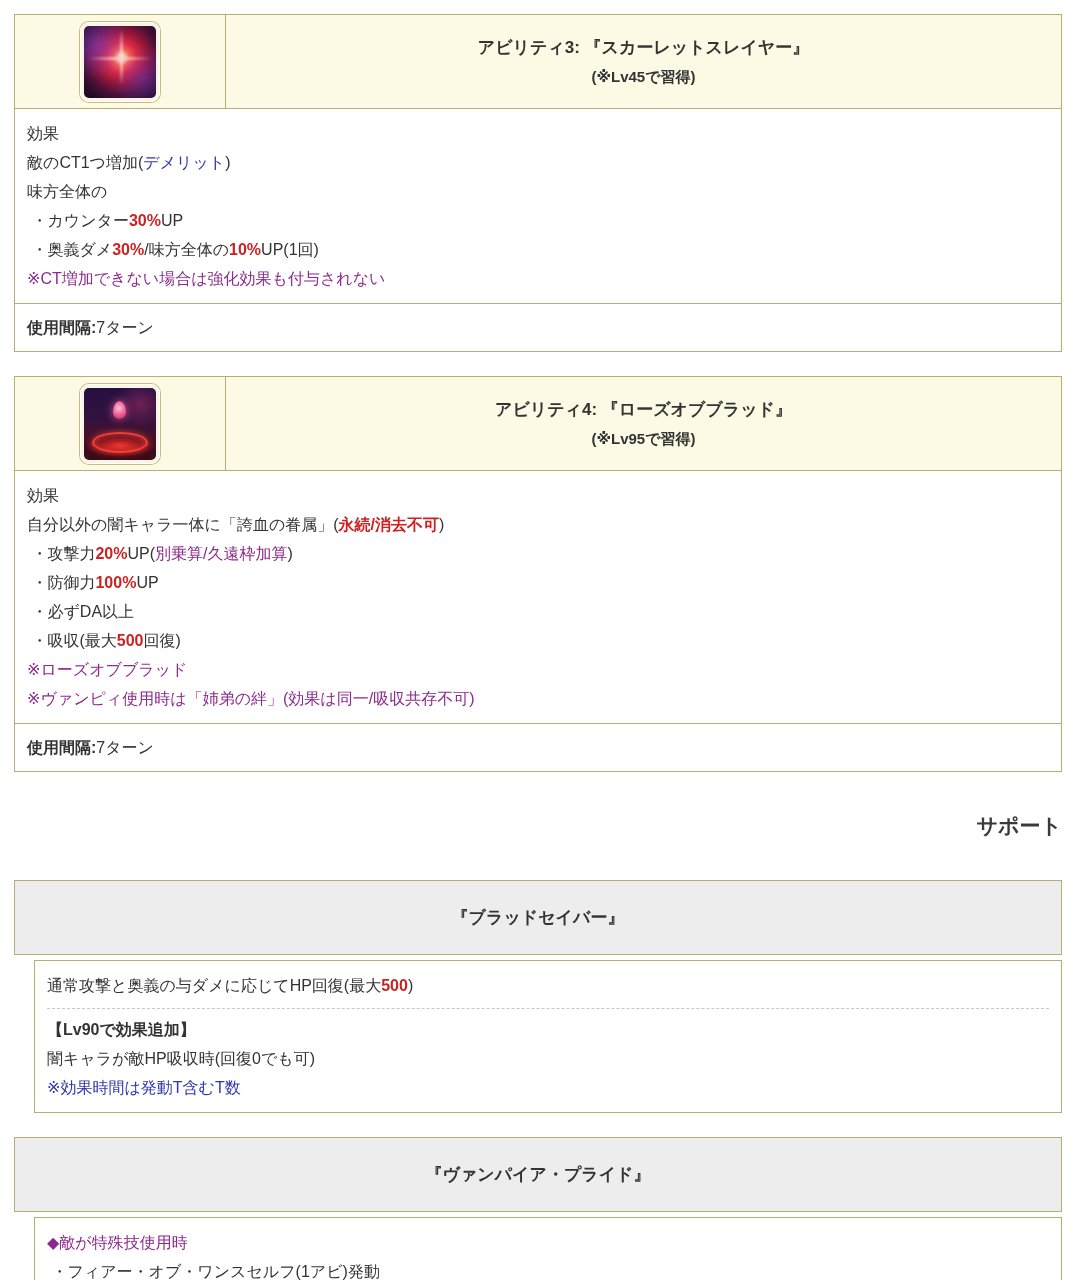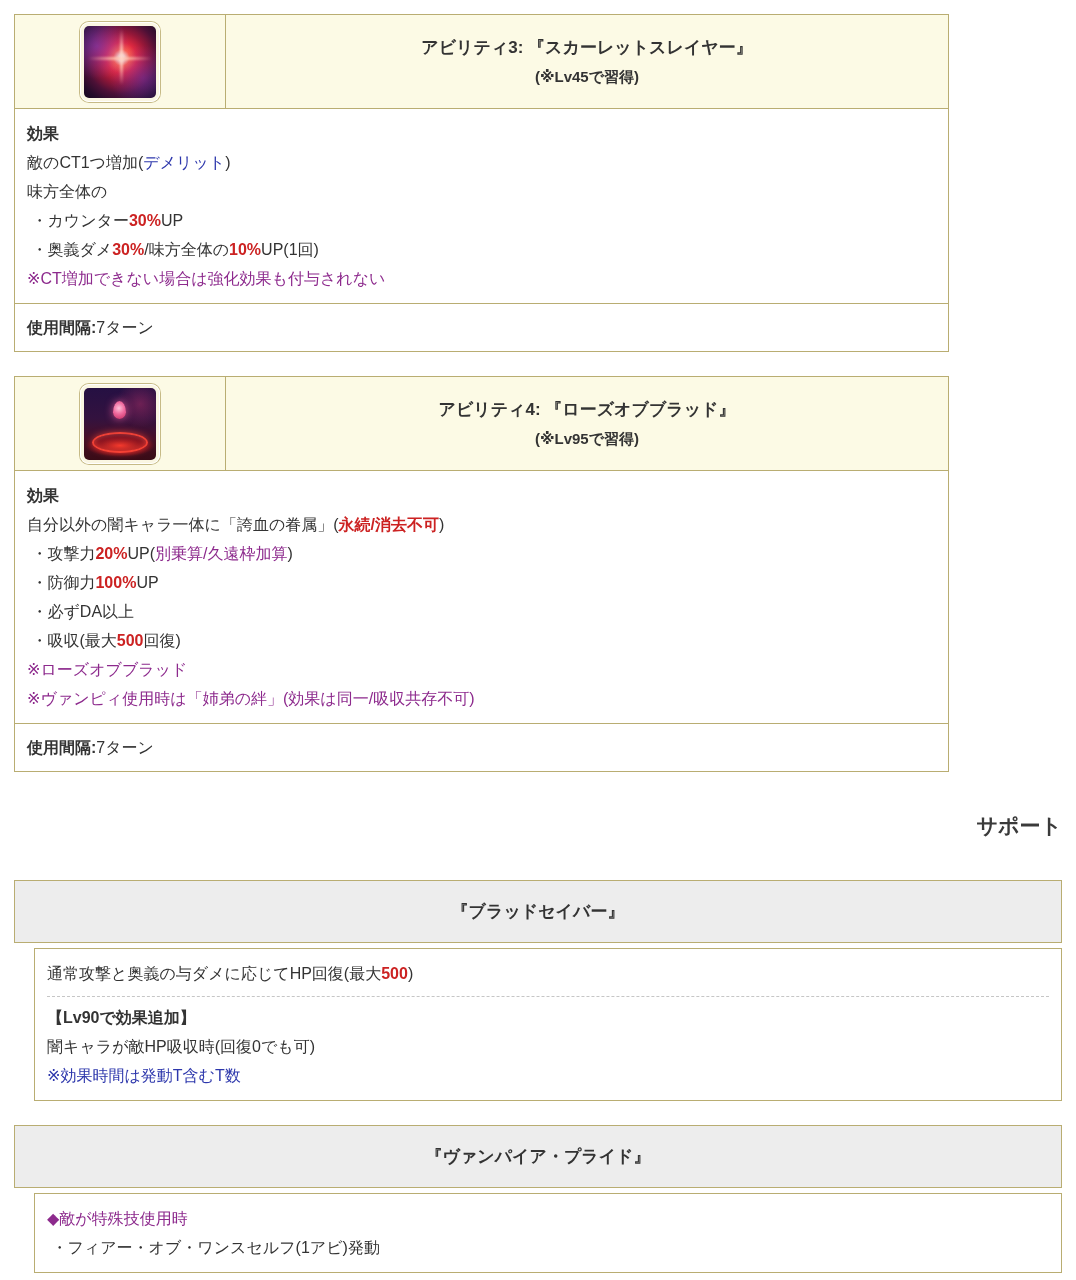--- a/index.html
+++ b/index.html
@@ -8,21 +8,21 @@
   }
   *{box-sizing:border-box;}
   html,body{margin:0;padding:0;background:#ffffff;}
   body{
     width:1076px;height:1280px;overflow:hidden;
     font-family:"Liberation Sans","DejaVu Sans",sans-serif;
     color:var(--text);font-size:16px;
   }
   .page{padding:14px;}
   
-  .ab-table{width:935px;margin:0 0 24px 0;}
+  .ab-table{width:1048px;margin:0 0 24px 0;}
   .ab-header{
     display:flex;border:1px solid var(--border);background:var(--cream);
     min-height:95px;
   }
   .icon-cell{
     width:211px;border-right:1px solid var(--border);
     display:flex;align-items:center;justify-content:center;flex:none;
   }
   .title-cell{
     flex:1;display:flex;flex-direction:column;align-items:center;
@@ -32,21 +32,21 @@
   .ab-subtitle{font-weight:bold;font-size:15px;}
   .ab-effect{
     border:1px solid var(--border);margin-top:-1px;background:#fff;
     padding:10px 12px;
   }
   .ab-interval{
     border:1px solid var(--border);margin-top:-1px;background:#fff;
     padding:10px 12px;line-height:27px;
   }
   .tline{line-height:29px;white-space:pre-wrap;}
-  .effect-label{font-weight:bold;line-height:29px;}
+  .effect-label{font-weight:normal;line-height:29px;}
   .interval-label{font-weight:bold;}
   .seg-red{color:var(--red);font-weight:bold;}
   .seg-blue{color:var(--blue);}
   .seg-purple{color:var(--purple);}
   .seg-b{font-weight:bold;}
   
   .icon-card{
     width:80px;height:80px;background:#faf6e2;border-radius:9px;padding:4px;
     box-shadow:0 0 0 1px #c6ba86, inset 0 0 0 1px #ffffff;
   }
@@ -84,21 +84,21 @@
     border:2px solid rgba(255,70,55,.9);border-radius:50%;
     box-shadow:0 0 7px rgba(255,70,55,.7), inset 0 0 6px rgba(255,70,55,.8);
   }
   
   .support-heading{
     margin:40px 0 40px 41px;font-size:21px;font-weight:bold;color:#3a3a3a;text-align:right;
   }
   .sp-table{width:1048px;margin:0 0 24px 0;}
   .sp-header{
     border:1px solid var(--border);background:var(--gray);
-    text-align:center;font-weight:bold;font-size:17px;padding:19px 10px;
+    text-align:center;font-weight:bold;font-size:17px;padding:25px 10px;
   }
   .sp-body{
     border:1px solid var(--border);background:#fff;margin-top:5px;
     padding:10px 12px;
     margin-left:20px;
   }
   .dashed-divider{border-top:1px dashed #c6c6c6;margin:8px 0 6px 0;height:0;}
 </style>
 </head>
 <body>

